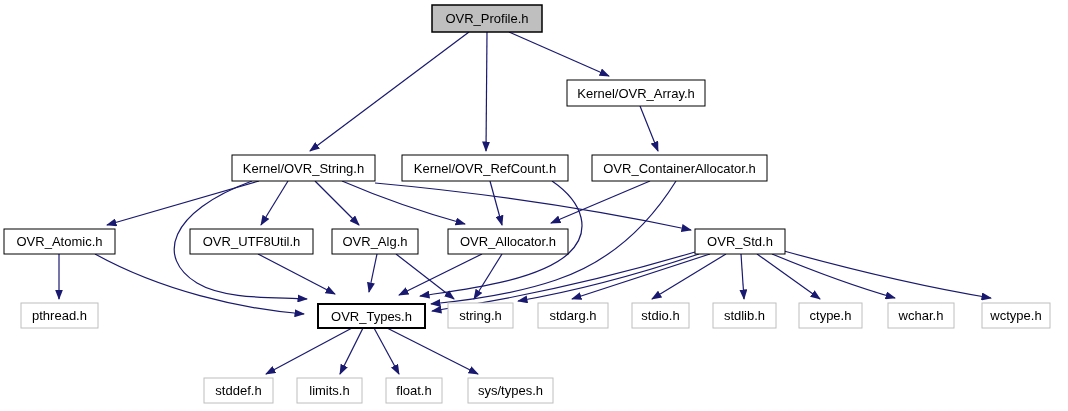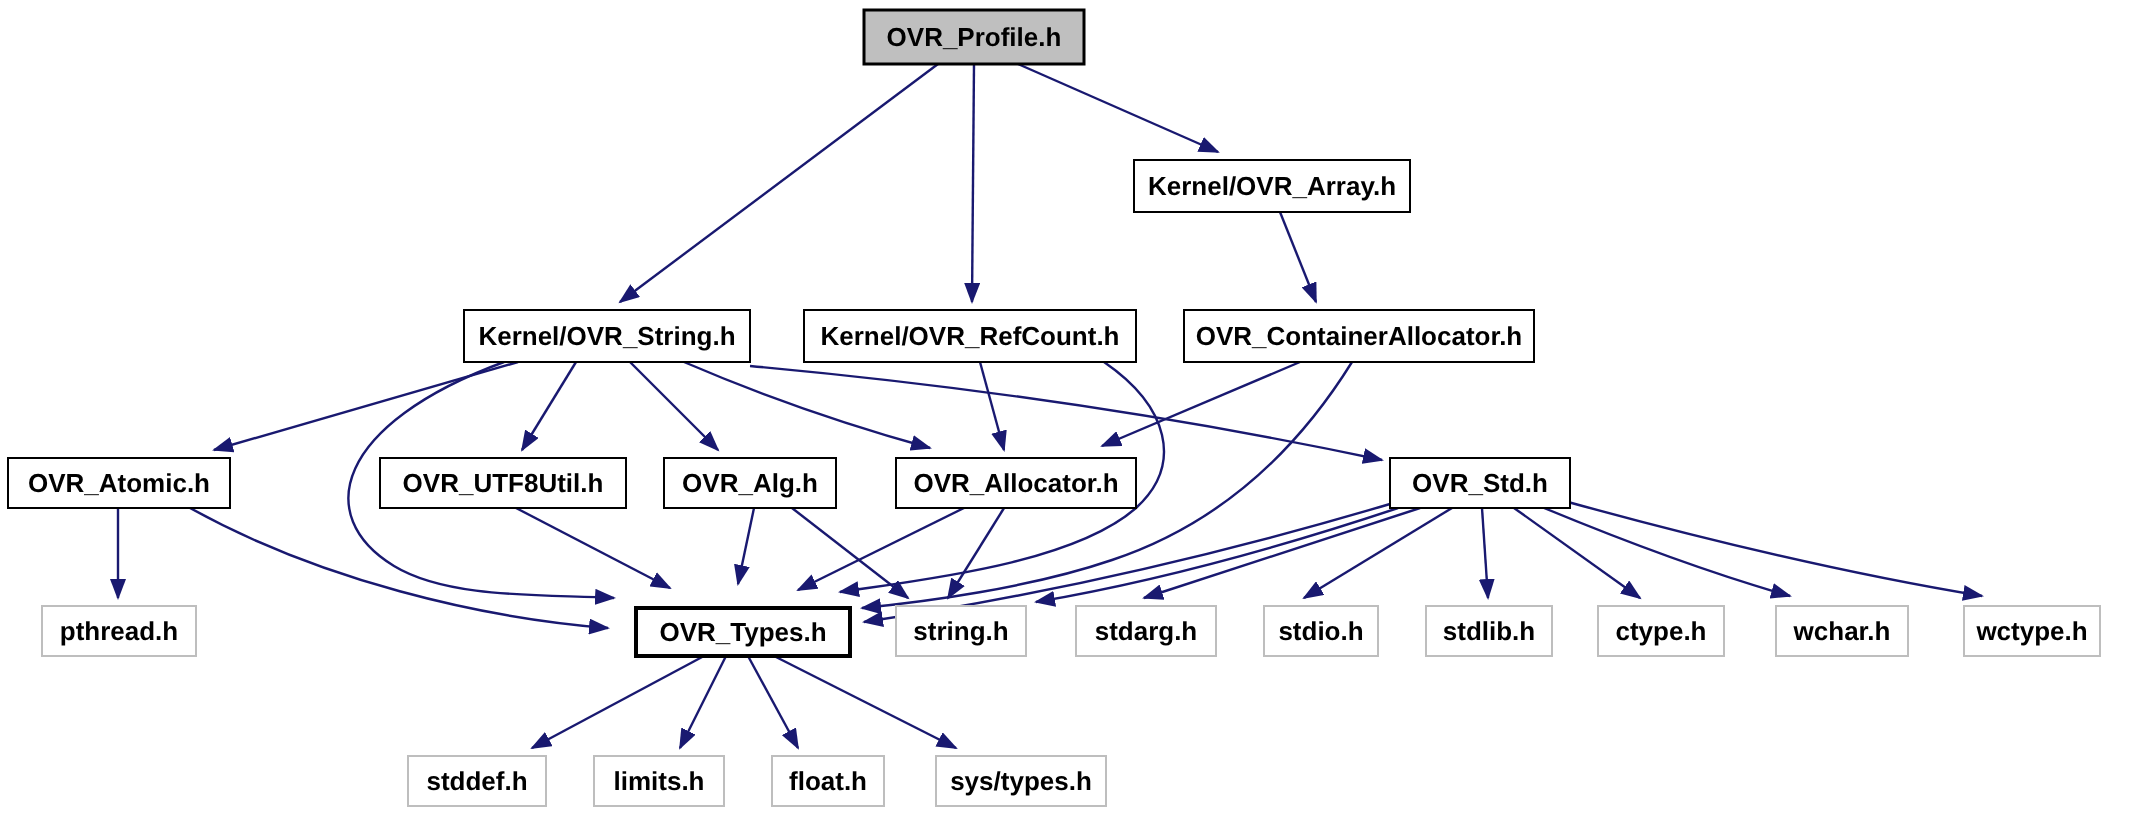--- a/index.html
+++ b/index.html
@@ -1,17 +1,17 @@
 <!DOCTYPE html>
 <html style="--edge: #191970; --node-fill: #ffffff; --node-border: #000000; --external-border: #bebebe; --root-fill: #bfbfbf;"><head>
 <meta charset="utf-8">
 <style>
   html,body{margin:0;padding:0;background:#ffffff;}
   body{width:1068px;height:411px;overflow:hidden;font-family:"Liberation Sans",sans-serif;}
-  #graph-wrap{width:1068px;height:411px;font-weight:bold;}
+  #graph-wrap{width:1068px;height:411px;}
   .edge{fill:none;stroke:var(--edge,#191970);stroke-width:1.2px;}
   .node rect{fill:var(--node-fill,#ffffff);stroke:var(--node-border,#000000);stroke-width:1px;}
   .node.root rect{fill:var(--root-fill,#bfbfbf);stroke:var(--node-border,#000000);stroke-width:1.5px;}
   .node.emph rect{stroke:var(--node-border,#000000);stroke-width:2px;}
   .node.external rect{stroke:var(--external-border,#bebebe);}
   .node text{fill:#000000;font-family:"Liberation Sans",sans-serif;font-size:13px;text-anchor:middle;}
 </style>
 </head>
 <body style="background: rgb(255, 255, 255);">
 

